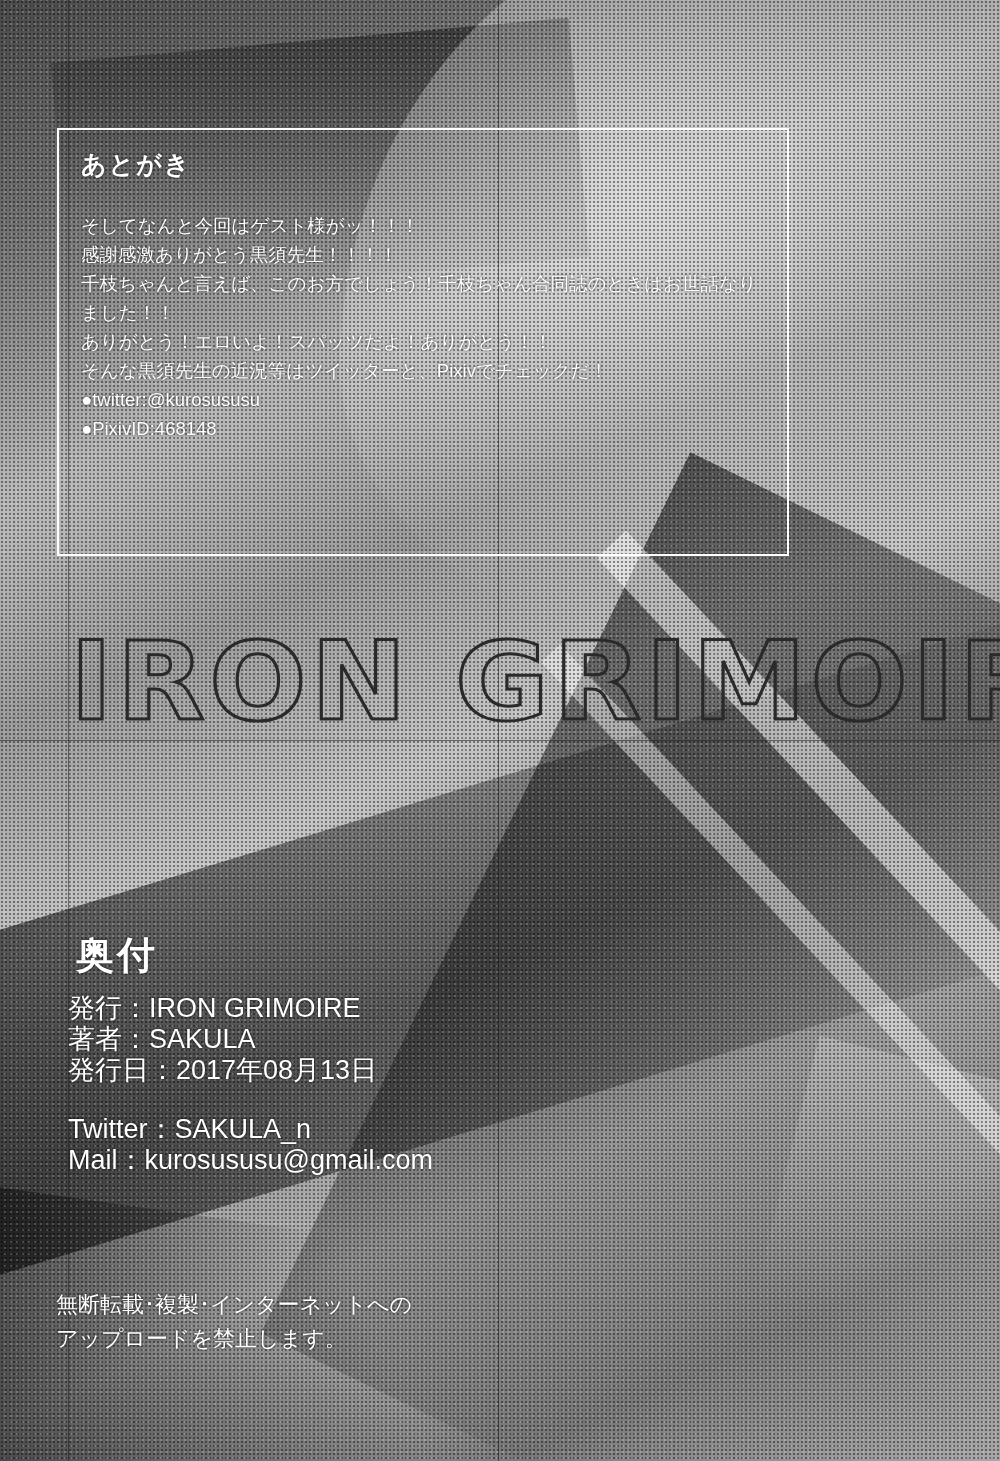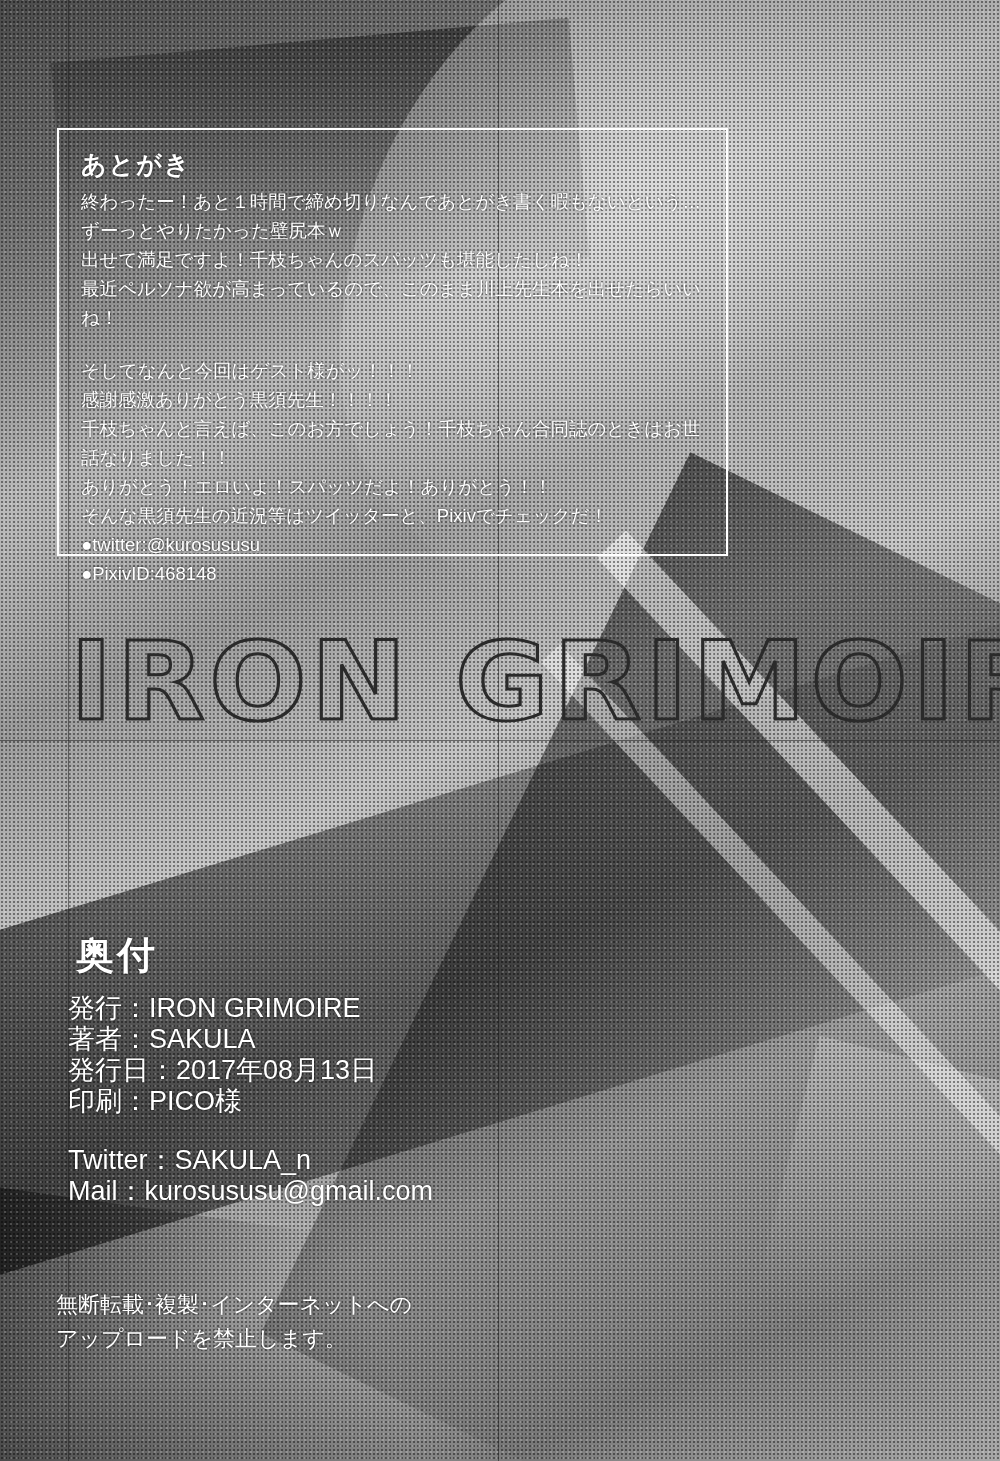--- a/index.html
+++ b/index.html
@@ -118,21 +118,21 @@
     background: rgba(30,30,30,0.55);
   }
   .rule-h { height: 1px; left: 0; width: 1000px; }
   .rule-v { width: 1px; top: 0; height: 1461px; }
 
   
   .afterword {
     position: absolute;
     left: 57px;
     top: 128px;
-    width: 671px;
+    width: 732px;
     height: 428px;
     border: 2px solid #ffffff;
     box-sizing: border-box;
     padding: 18px 22px 10px 22px;
     color: #ffffff;
   }
   .afterword h1 {
     margin: 0 0 6px 0;
     font-size: 25px;
     font-weight: bold;
@@ -218,42 +218,37 @@
   <div class="shape light s9"></div>
   <div class="bg-dots"></div>
   <div class="bg-dots2"></div>
 
   <div class="rule rule-h" style="top:740px;"></div>
   <div class="rule rule-v" style="left:68px;"></div>
   <div class="rule rule-v" style="left:498px;"></div>
 
   <div class="afterword">
     <h1>あとがき</h1>
-    <p>終わったー！あと１時間で締め切りなんであとがき書く暇もないという…
-ずーっとやりたかった壁尻本ｗ
-出せて満足ですよ！千枝ちゃんのスパッツも堪能したしね！
-最近ペルソナ欲が高まっているので、このまま川上先生本を出せたらいいね！</p>
     <div class="block-gap"></div>
     <p>そしてなんと今回はゲスト様がッ！！！
 感謝感激ありがとう黒須先生！！！！
 千枝ちゃんと言えば、このお方でしょう！千枝ちゃん合同誌のときはお世話なりました！！
 ありがとう！エロいよ！スパッツだよ！ありがとう！！
 そんな黒須先生の近況等はツイッターと、Pixivでチェックだ！
 ●twitter:@kurosususu
 ●PixivID:468148</p>
   </div>
 
   <div class="big-title">IRON GRIMOIRE</div>
 
   <div class="colophon">
     <h2>奥付</h2>
     <div class="line">発行：IRON GRIMOIRE</div>
     <div class="line">著者：SAKULA</div>
     <div class="line">発行日：2017年08月13日</div>
-    <div class="line">印刷：PICO様</div>
     <div class="gap"></div>
     <div class="line">Twitter：SAKULA_n</div>
     <div class="line">Mail：kurosususu@gmail.com</div>
   </div>
 
   <div class="notice">無断転載･複製･インターネットへの
 アップロードを禁止します。</div>
 
 </div>
 

